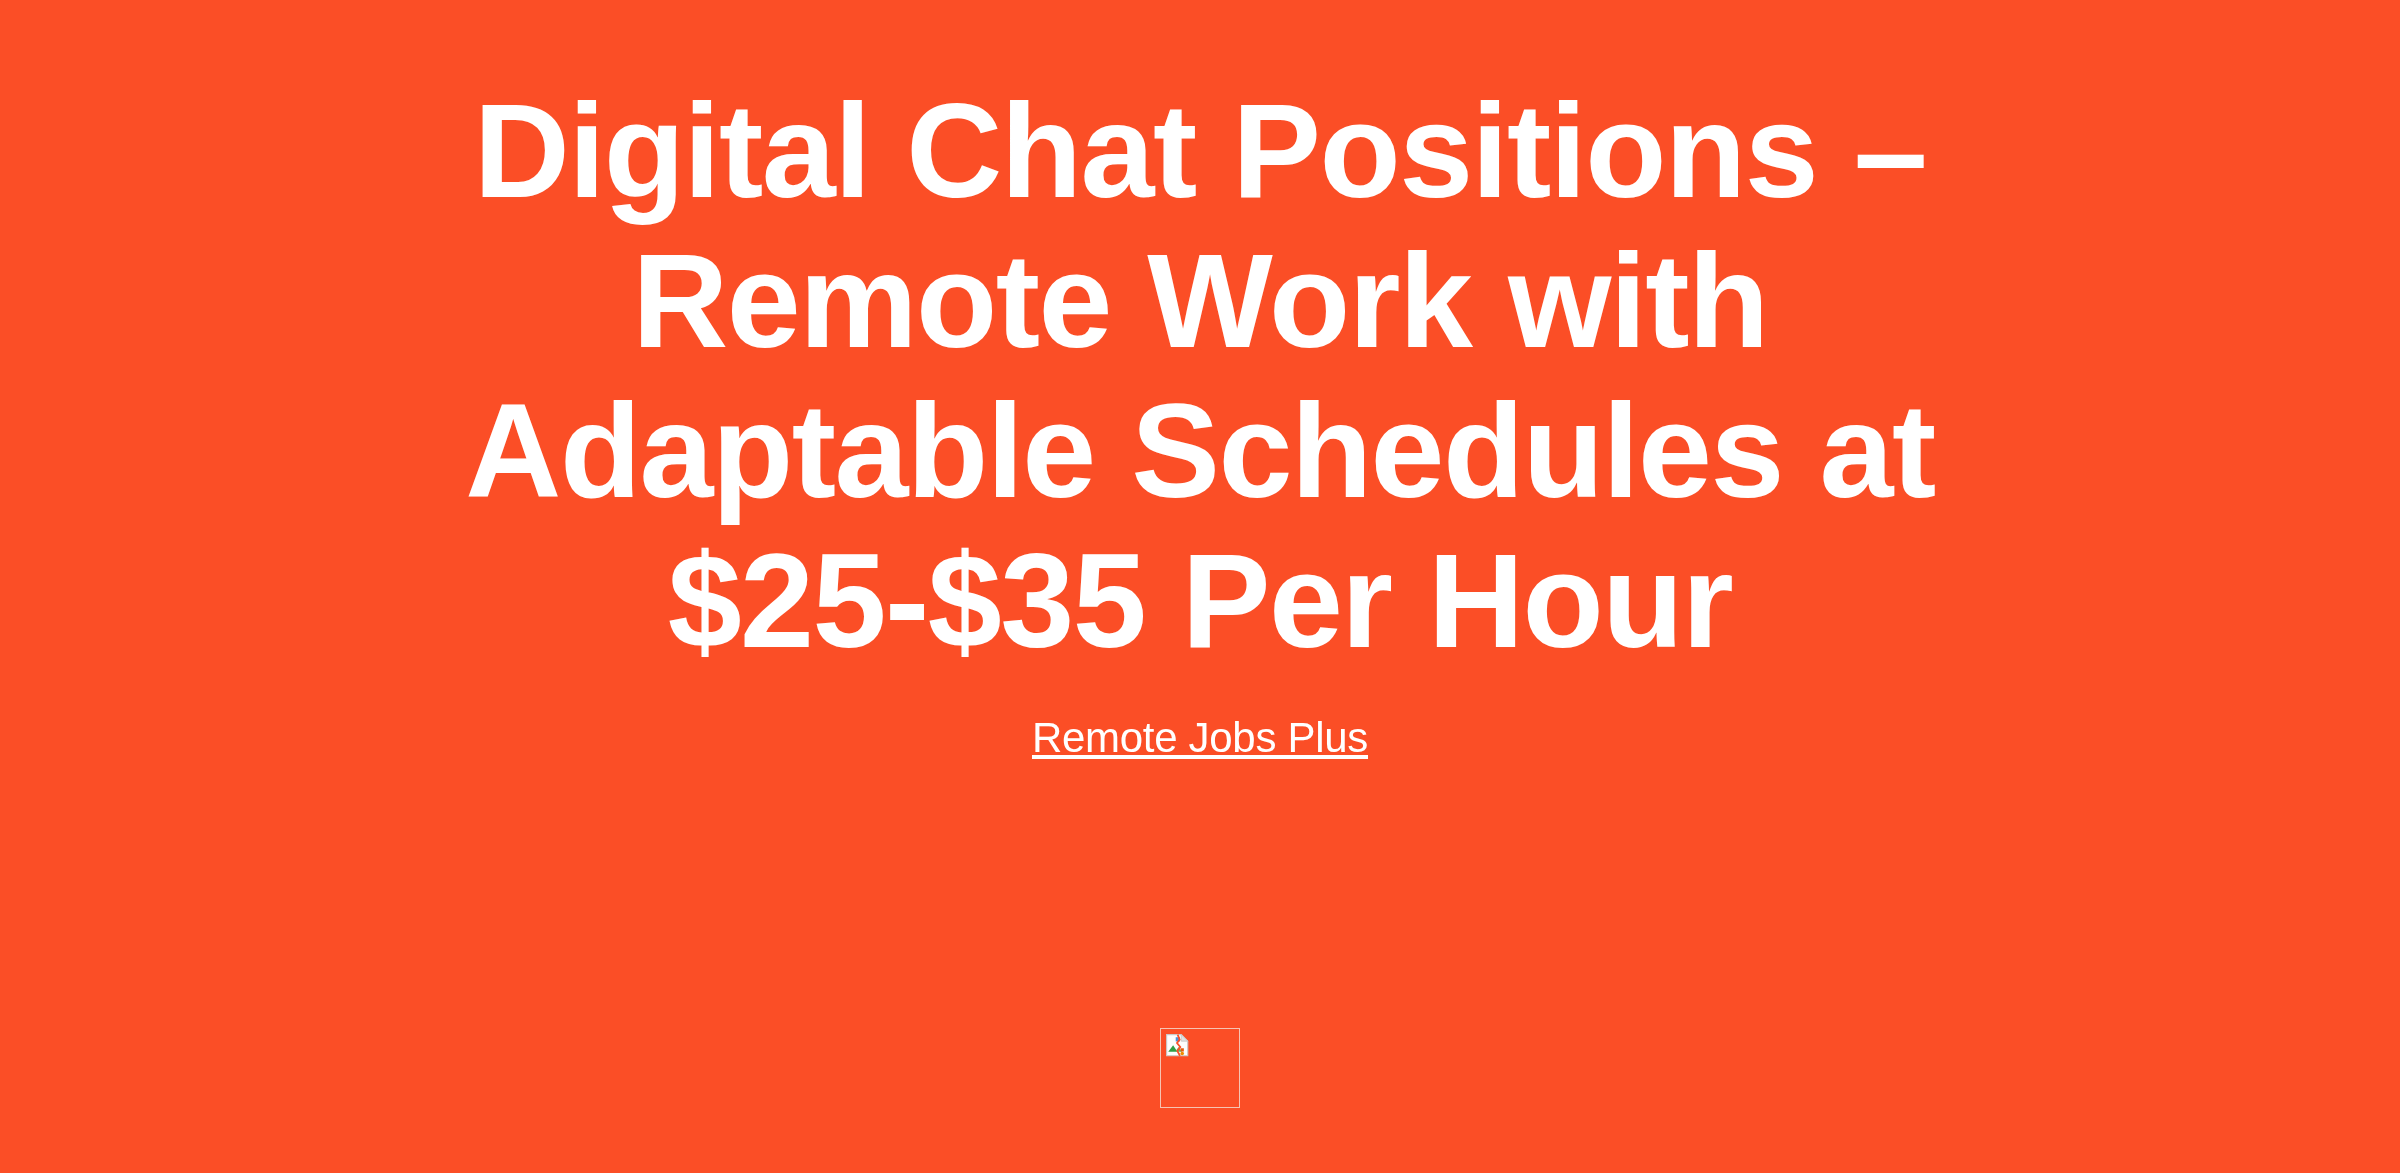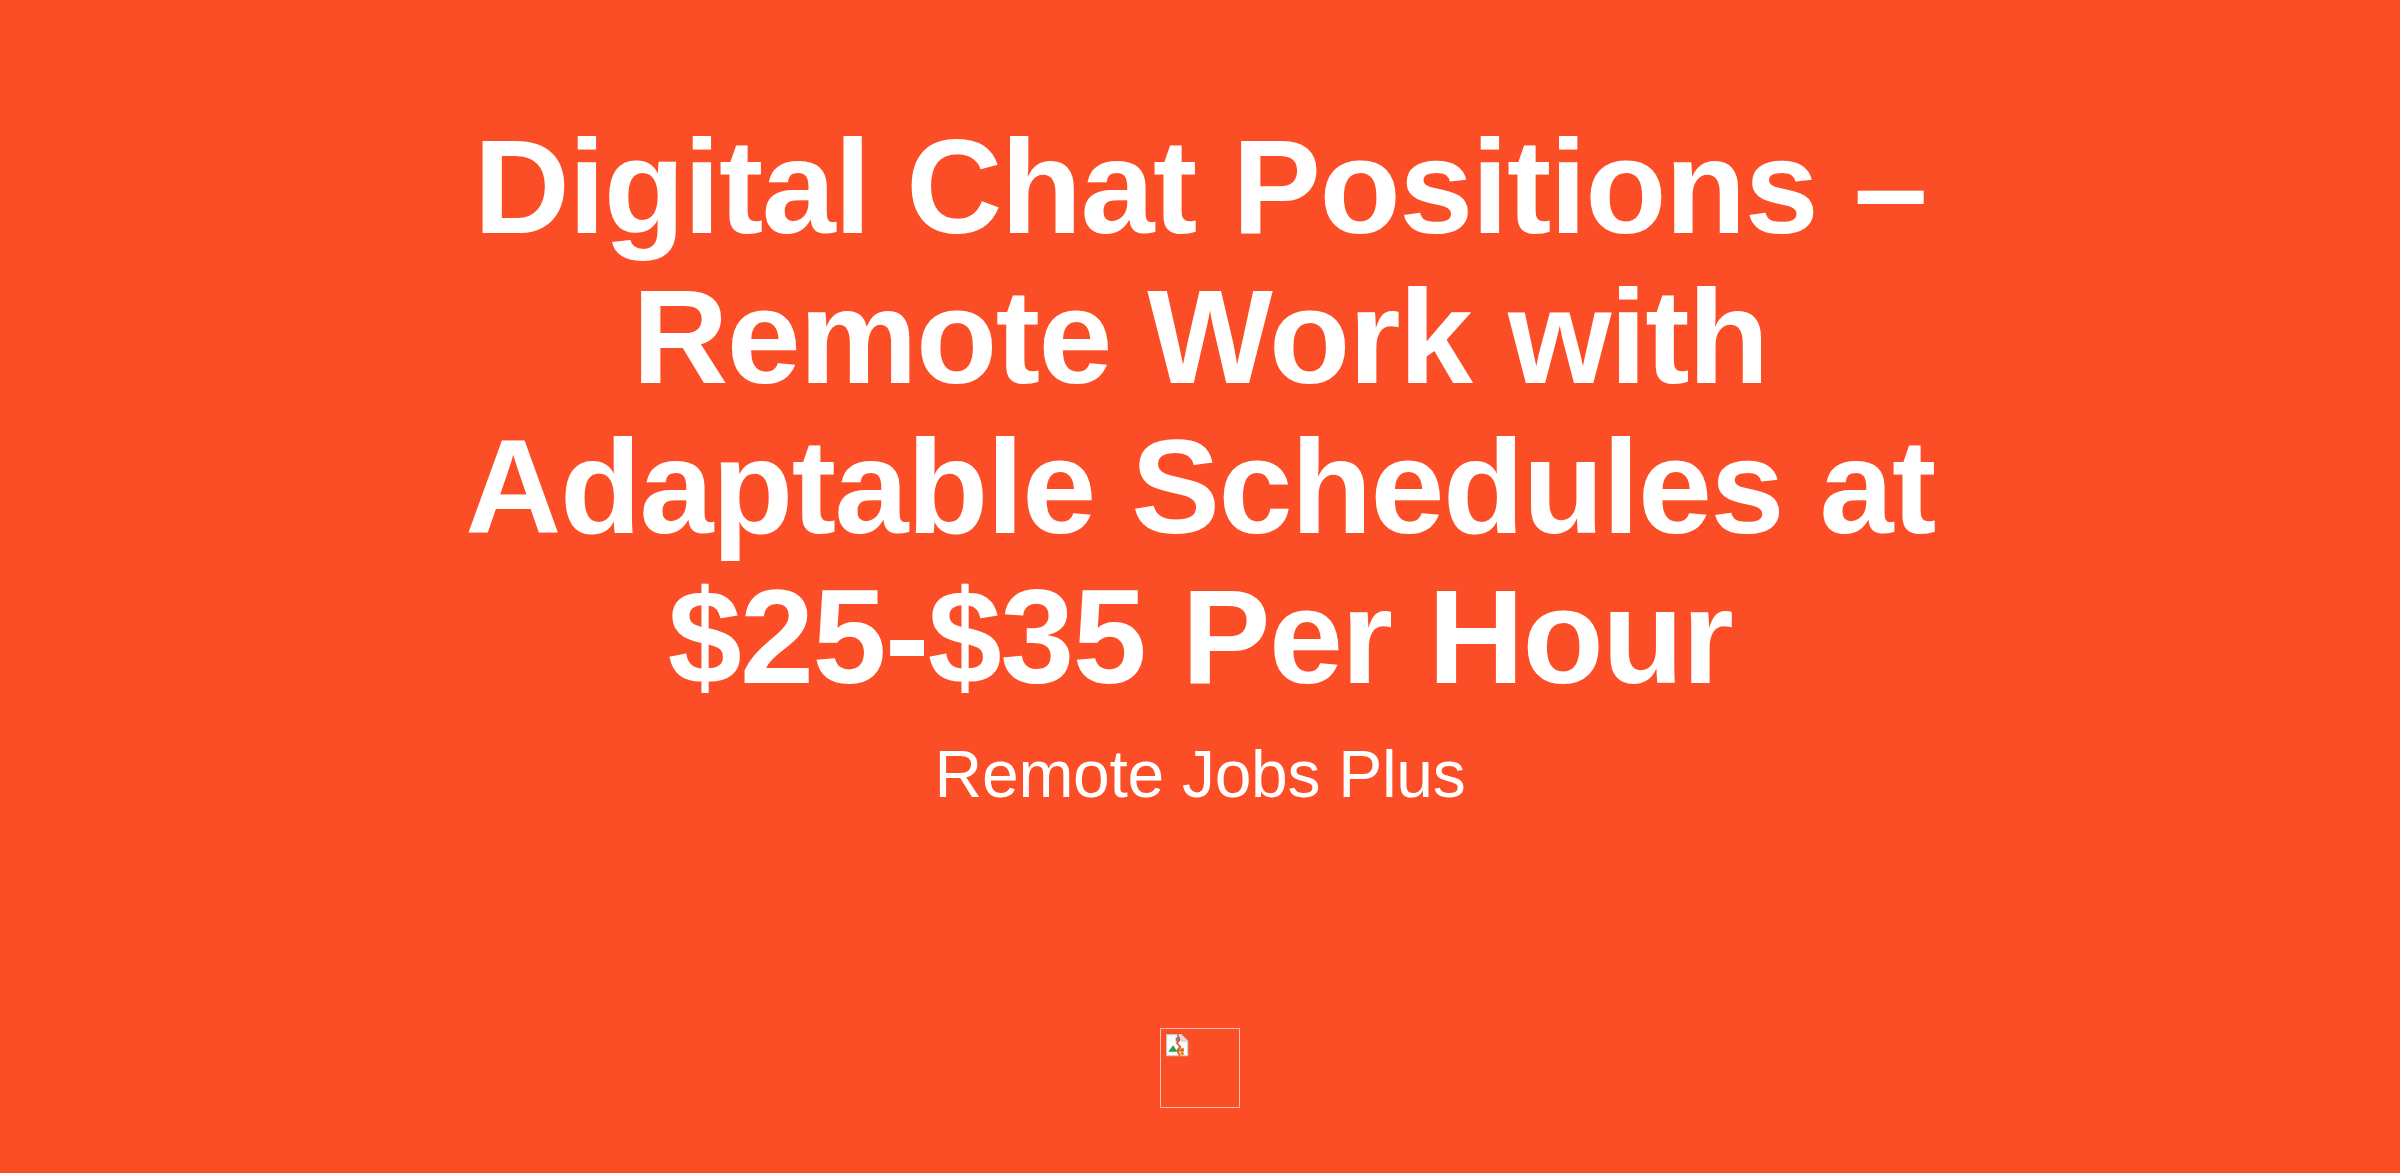--- a/index.html
+++ b/index.html
@@ -22,45 +22,46 @@
     height: 1173px;
     background: #fb4e26;
   }
 
   
   .hero {
     position: absolute;
     left: 0;
     top: 0;
     width: 2400px;
-    padding-top: 112px;
+    padding-top: 76px;
     display: flex;
     flex-direction: column;
     align-items: center;
   }
 
   .hero-title {
     width: 1760px;
     text-align: center;
     color: #ffffff;
     font-size: 133px;
     line-height: 150px;
     font-weight: 700;
     letter-spacing: -1.5px;
     word-spacing: 1px;
   }
 
   .hero-subtitle {
     margin-top: 20px;
     text-align: center;
     color: #ffffff;
-    font-size: 66px;
+    font-size: 42px;
     line-height: 84px;
     font-weight: 400;
     letter-spacing: -0.3px;
+    text-decoration: underline;
   }
 
   
   .media-row {
     position: absolute;
     left: 0;
     top: 1028px;
     width: 2400px;
     display: flex;
     justify-content: center;

